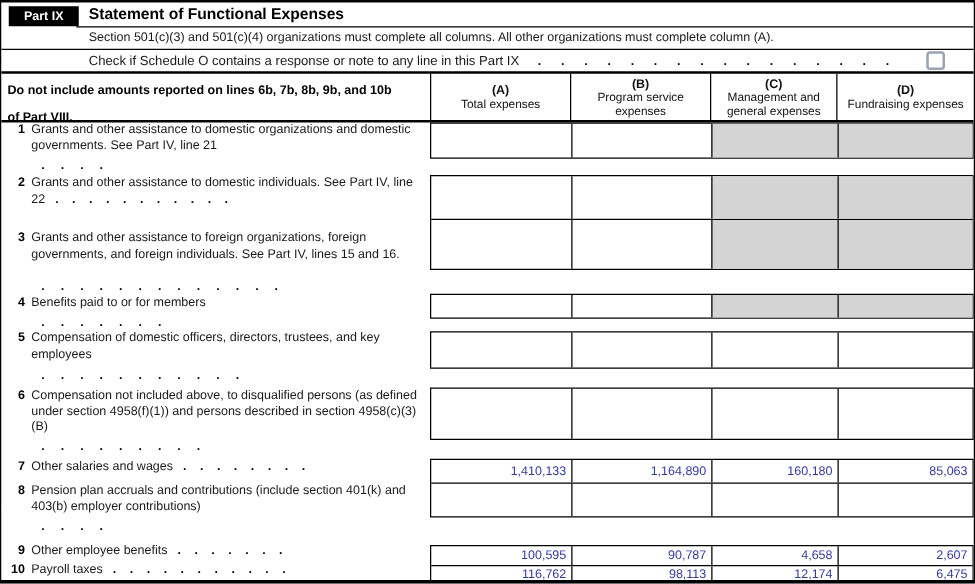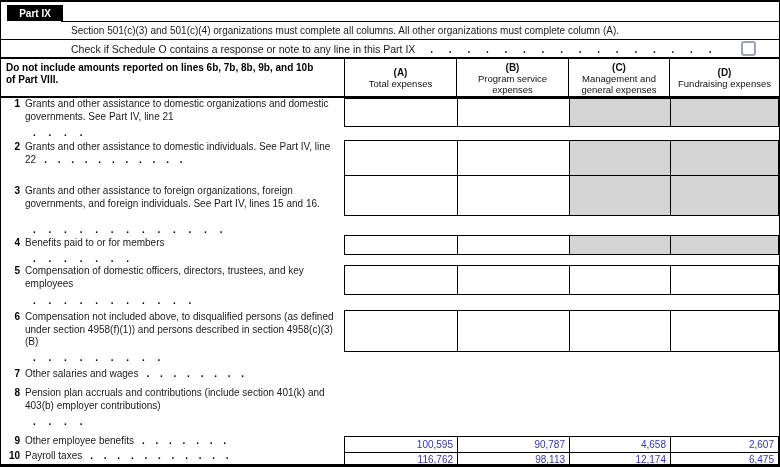--- a/index.html
+++ b/index.html
@@ -30,21 +30,21 @@
   }
   .rule-thick { position:absolute; left:0; right:0; top:55px; height:2px; background:#000; }
 
   
   .col-header { position:absolute; left:0; right:0; top:57px; height:39px; display:flex; border-bottom:2px solid #000; }
   .col-header .spacer { width:343px; }
   .col-h { border-left:1px solid #000; display:flex; flex-direction:column; align-items:center; justify-content:center; text-align:center; padding-top:1px; }
   .col-h .cl { font-weight:bold; font-size:10px; line-height:11px; }
   .col-h .cs { font-size:9.5px; line-height:11px; }
   .w-a { width:112px; } .w-b { width:112px; } .w-c { width:101px; } .w-d { flex:1; }
-  .desc-header { position:absolute; left:5px; top:60px; width:310px; font-size:10px; font-weight:bold; line-height:12px; color:#000; }
+  .desc-header { position:absolute; left:5px; top:60px; width:310px; font-size:10px; font-weight:bold; line-height:22px; color:#000; }
 
   
   .vbox { position:absolute; left:343px; right:0; border:1px solid #000; }
   .vrow { display:flex; }
   .vrow + .vrow { border-top:1px solid #000; }
   .vcell { display:flex; align-items:center; justify-content:flex-end; padding-right:4px; font-size:10px; color:#3535b8; }
   .vcell + .vcell { border-left:1px solid #000; }
   .vcell.shaded { background:#d4d4d4; }
   .g1 { top:96px; }  .g1 .vrow { height:27px; }
   .g2 { top:138px; } .g2 .r2 { height:34px; } .g2 .r3 { height:40px; }
@@ -72,20 +72,21 @@
   .t10 { top:448px; }
 </style>
 </head>
 <body>
 
 <div class="page">
 
   <div class="part-badge">
     <span>Part IX</span>
   </div>
+  <div class="form-title">Statement of Functional Expenses</div>
   <div class="title-rule"></div>
   <div class="instruction">Section 501(c)(3) and 501(c)(4) organizations must complete all columns. All other organizations must complete column (A).</div>
   <div class="rule-a"></div>
 
   <div class="check-row">
     <span>Check if Schedule O contains a response or note to any line in this Part IX</span>
     <span class="leader">. . . . . . . . . . . . . . . .</span>
   </div>
   <div class="checkbox"></div>
   <div class="rule-thick"></div>
@@ -155,20 +156,34 @@
 
   <div class="vbox g5">
     <div class="vrow">
       <div class="vcell w-a"></div>
       <div class="vcell w-b"></div>
       <div class="vcell w-c"></div>
       <div class="vcell w-d"></div>
     </div>
   </div>
 
+  <div class="vbox g6">
+    <div class="vrow r7">
+      <div class="vcell w-a">1,410,133</div>
+      <div class="vcell w-b">1,164,890</div>
+      <div class="vcell w-c">160,180</div>
+      <div class="vcell w-d">85,063</div>
+    </div>
+    <div class="vrow r8">
+      <div class="vcell w-a"></div>
+      <div class="vcell w-b"></div>
+      <div class="vcell w-c"></div>
+      <div class="vcell w-d"></div>
+    </div>
+  </div>
 
   <div class="vbox g7">
     <div class="vrow r9">
       <div class="vcell w-a">100,595</div>
       <div class="vcell w-b">90,787</div>
       <div class="vcell w-c">4,658</div>
       <div class="vcell w-d">2,607</div>
     </div>
     <div class="vrow r10">
       <div class="vcell w-a">116,762</div>

